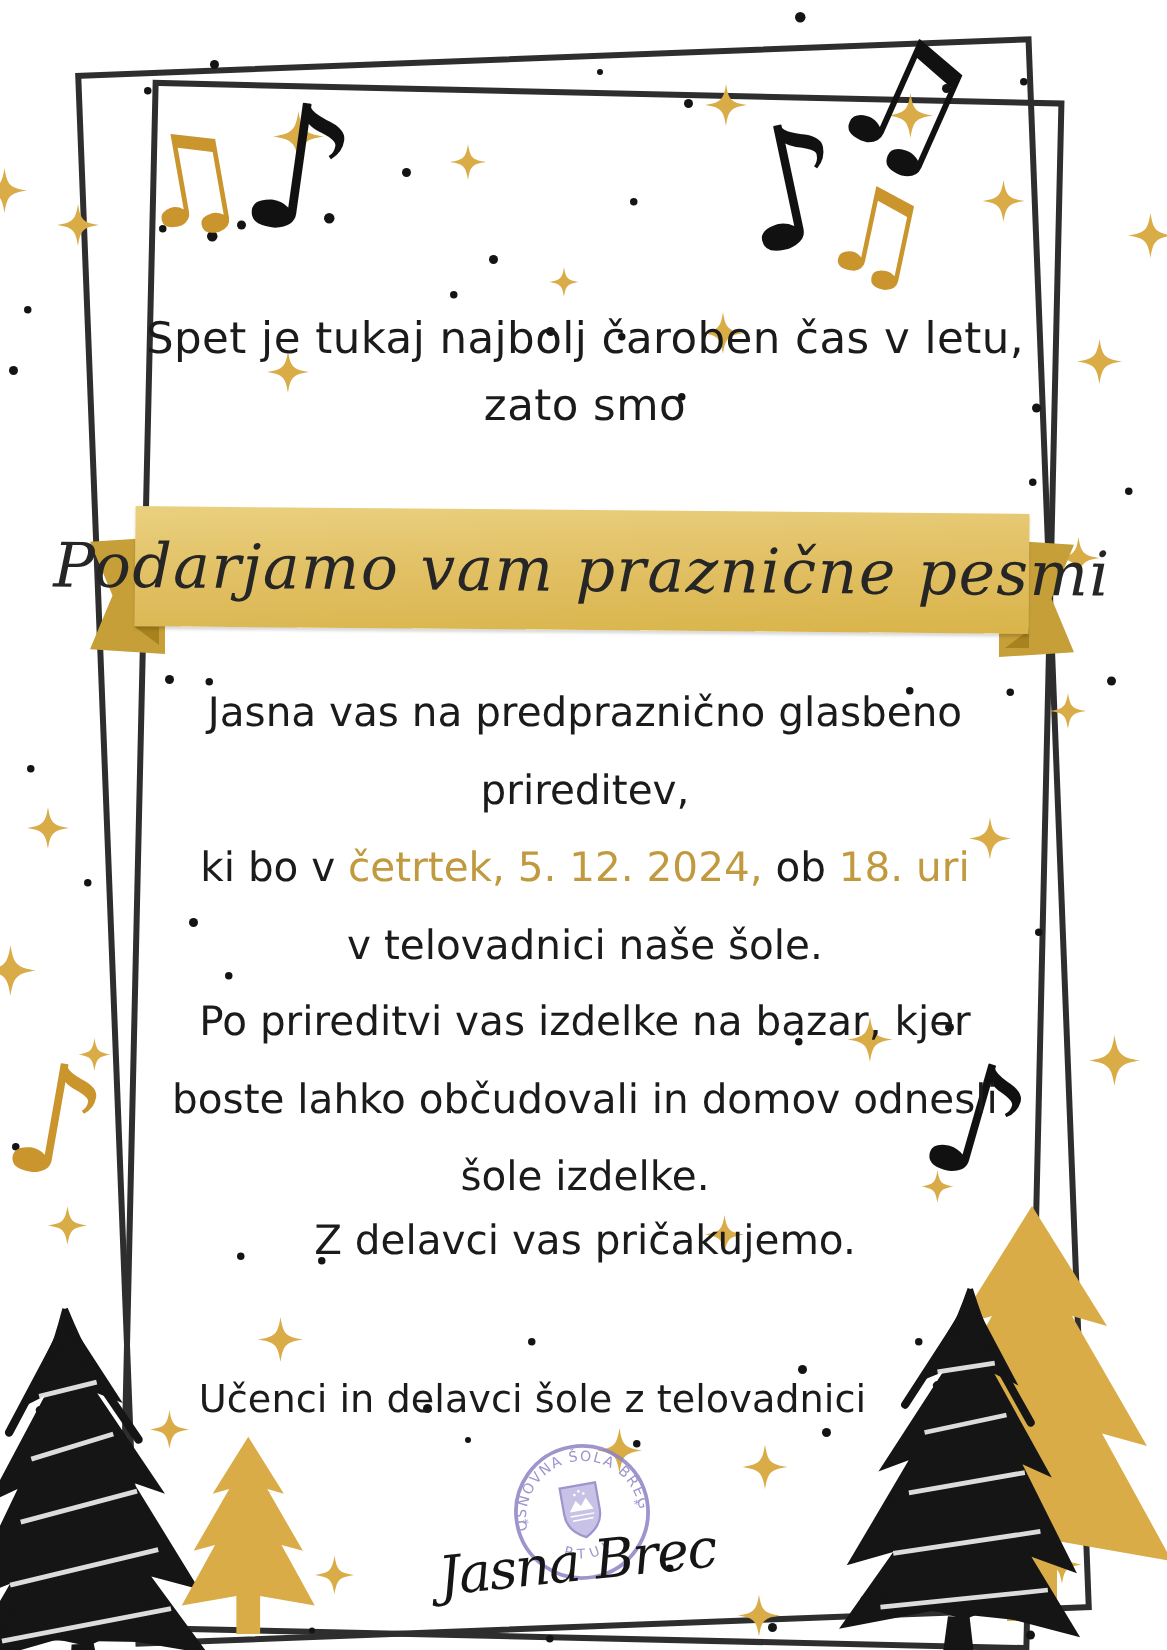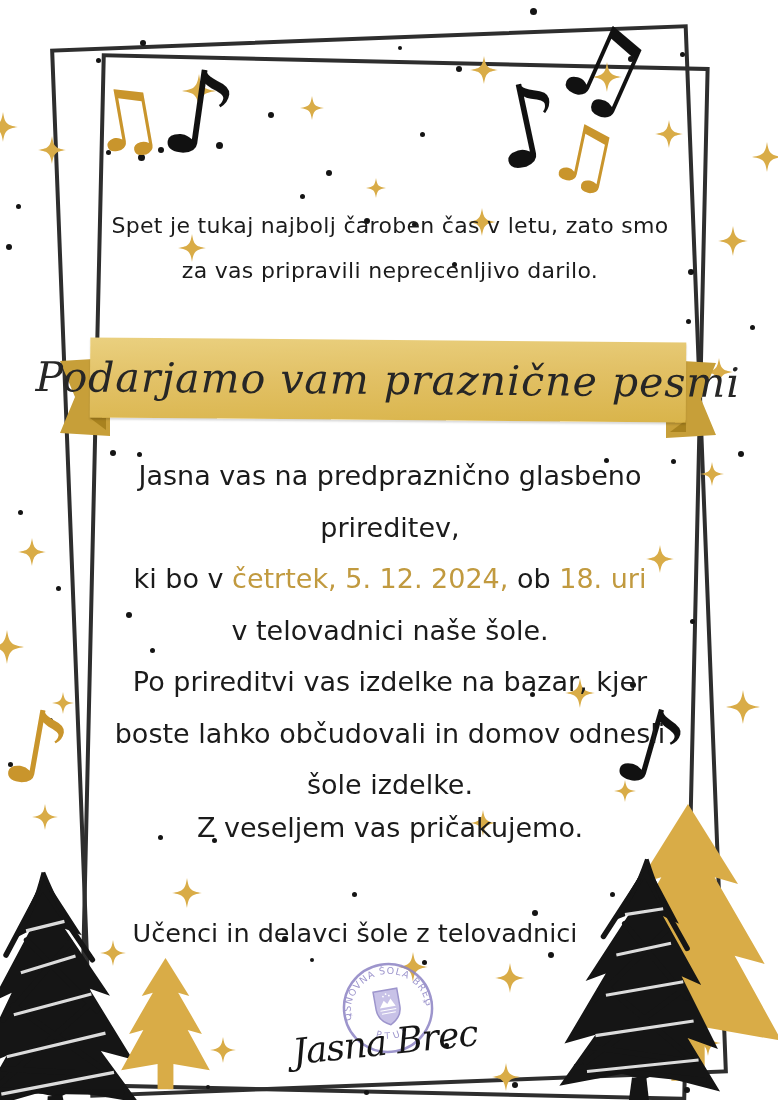--- a/index.html
+++ b/index.html
@@ -15,21 +15,21 @@
   .frame.outer{left:70px;top:36px;width:630px;height:1042px;transform:rotate(-2.2deg);}
   .frame.inner{left:90px;top:60px;width:600px;height:1026px;transform:rotate(1.3deg);}
   
   .decor{position:absolute;left:0;top:0;width:778px;height:1100px;z-index:2;pointer-events:none;}
   .sparkle{position:absolute;}
   .sparkle svg{display:block;width:100%;height:100%;}
   .dot{position:absolute;border-radius:50%;background:#141414;}
   .note{position:absolute;line-height:1;font-family:"DejaVu Sans",sans-serif;}
   
   .textblock{position:absolute;left:70px;width:640px;text-align:center;z-index:3;}
-  .intro{top:203px;font-size:22px;line-height:45px;letter-spacing:.3px;}
+  .intro{top:203px;font-size:29px;line-height:45px;letter-spacing:.3px;}
   .bodytext{top:450px;font-size:27px;line-height:51.5px;}
   .closing{top:812px;font-size:27px;}
   .signoff{top:918px;left:75px;width:560px;font-size:25.5px;}
   .gold-hl{color:var(--gold-text);}
   
   .ribbon{position:absolute;left:60px;top:336px;width:656px;height:100px;z-index:4;}
   .ribbon .tail{position:absolute;background:var(--gold-banner-dark);}
   .ribbon .tail.left{left:0;top:22px;width:50px;height:78px;
      clip-path:polygon(0 4%,100% 0,100% 100%,0 96%,30% 50%);}
   .ribbon .tail.right{right:0;top:24px;width:50px;height:78px;
@@ -289,21 +289,20 @@
       <span class="note" style="left: 162px; top: 56px; font-size: 116px; color: rgb(17, 17, 17); transform: rotate(8deg);">♪</span>
       <span class="note" style="left: 492px; top: 70px; font-size: 112px; color: rgb(17, 17, 17); transform: rotate(-12deg);">♪</span>
       <span class="note" style="left: 556px; top: 14px; font-size: 106px; color: rgb(17, 17, 17); transform: rotate(24deg);">♫</span>
       <span class="note" style="left: 548px; top: 116px; font-size: 80px; color: var(--gold-note); transform: rotate(12deg);">♫</span>
       <span class="note" style="left: 4px; top: 698px; font-size: 102px; color: var(--gold-note); transform: rotate(10deg);">♪</span>
       <span class="note" style="left: 618px; top: 696px; font-size: 104px; color: rgb(17, 17, 17); transform: rotate(16deg);">♪</span>
     </div>
 
   <div class="textblock intro">
     <div>Spet je tukaj najbolj čaroben čas v letu, zato smo</div>
-    <div>za vas pripravili neprecenljivo darilo.</div>
   </div>
 
   <div class="ribbon">
     <div class="tail left"></div>
     <div class="tail right"></div>
     <div class="fold l"></div>
     <div class="fold r"></div>
     <div class="band">
       <span class="band-text">Podarjamo vam praznične pesmi</span>
     </div>
@@ -312,21 +311,21 @@
   <div class="textblock bodytext">
     <div>Jasna vas na predpraznično glasbeno</div>
     <div>prireditev,</div>
     <div><span>ki bo v </span><span class="gold-hl">četrtek, 5. 12. 2024,</span><span> ob </span><span class="gold-hl">18. uri</span></div>
     <div>v telovadnici naše šole.</div>
     <div>Po prireditvi vas izdelke na bazar, kjer</div>
     <div>boste lahko občudovali in domov odnesli</div>
     <div>šole izdelke.</div>
   </div>
 
-  <div class="textblock closing">Z veseljem vas pričakujemo.</div>
+  <div class="textblock closing">Z delavci vas pričakujemo.</div>
   <div class="textblock signoff">Učenci in delavci šole z telovadnici</div>
 
   <svg width="0" height="0" style="position:absolute" aria-hidden="true">
     <defs>
       <symbol id="sketch-tree" viewBox="0 0 200 290">
         <path fill="#151515" d="M100 12 L138 78 L120 70 L165 145 L143 136 L186 215 L152 204 L190 262 L118 246 L104 252 L82 246 L12 262 L50 204 L16 215 L59 136 L37 145 L82 70 L64 78 Z"></path>
         <path d="M100 20 L55 95 M100 26 L148 105 M78 80 L150 160 M125 85 L48 165 M60 150 L155 225 M140 155 L40 235 M30 240 L172 250 M45 218 L160 230" stroke="#151515" stroke-width="6" fill="none" stroke-linecap="round"></path>
         <path d="M70 115 L130 100 M60 160 L145 142 M50 205 L158 185 M42 245 L165 228 M78 70 L120 62" stroke="#ffffff" stroke-width="3.5" fill="none" opacity="0.85"></path>
         <path d="M92 250 L88 290 L114 290 L108 250 Z" fill="#151515"></path>
         <path d="M100 8 C90 40 80 60 70 72 M100 8 C112 42 122 62 132 74" stroke="#151515" stroke-width="4" fill="none"></path>

